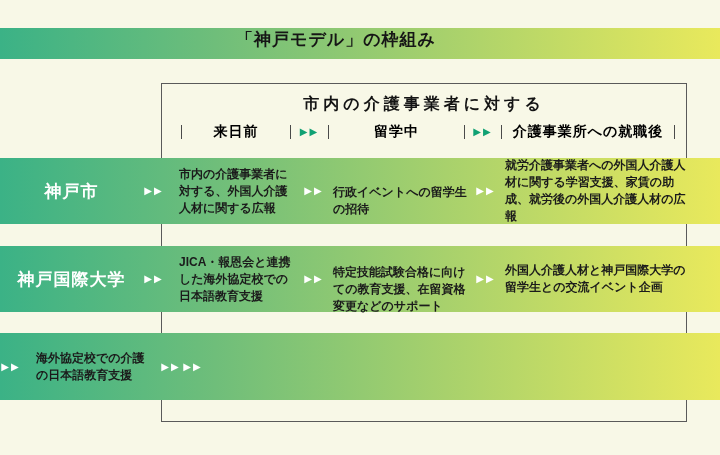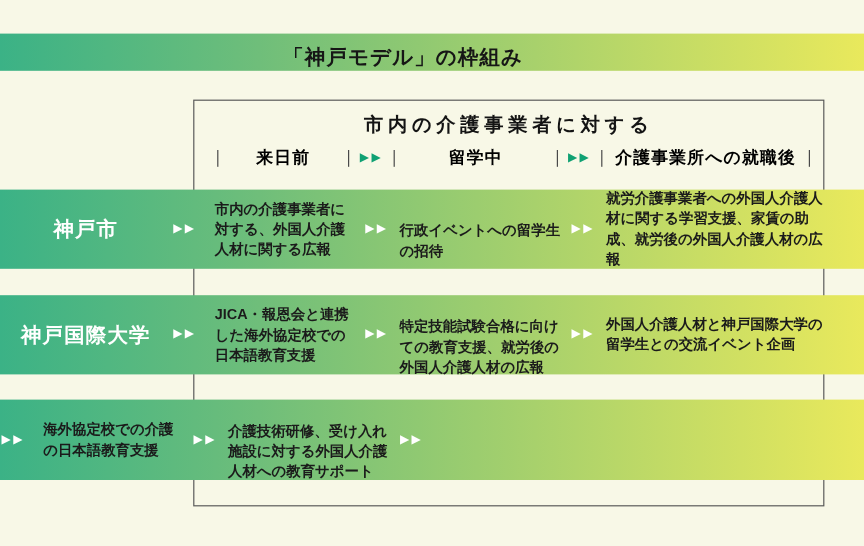--- a/index.html
+++ b/index.html
@@ -10,21 +10,21 @@
     background: #f8f8e7;
     overflow: hidden;
     font-family: "Liberation Sans", "DejaVu Sans", sans-serif;
     color: #1b1b1b;
   }
   
   .title-bar {
     position: absolute; left: 0; top: 28px;
     width: 720px; height: 31px;
     background: linear-gradient(90deg, #3bb286 0%, #6fbe7a 30%, #a8d16c 62%, #e9e95c 100%);
-    display: flex; align-items: flex-end; justify-content: center;
+    display: flex; align-items: flex-start; justify-content: center;
     padding-right: 48px;
   }
   .title-bar .title-text {
     font-size: 17px; font-weight: bold; letter-spacing: 1px; color: #161616;
   }
   
   .table-box {
     position: absolute; left: 161px; top: 83px;
     width: 526px; height: 339px;
     border: 1px solid #5a5a5a;
@@ -115,26 +115,25 @@
     <div class="cell c2">行政イベントへの留学生の招待</div>
     <span class="arr white">▶▶</span>
     <div class="cell c3">就労介護事業者への外国人介護人材に関する学習支援、家賃の助成、就労後の外国人介護人材の広報</div>
   </div>
 
   <div class="band r2">
     <div class="band-label">神戸国際大学</div>
     <span class="arr white">▶▶</span>
     <div class="cell c1">JICA・報恩会と連携した海外協定校での日本語教育支援</div>
     <span class="arr white">▶▶</span>
-    <div class="cell c2">特定技能試験合格に向けての教育支援、就労後の外国人介護人材の広報</div>
+    <div class="cell c2">特定技能試験合格に向けての教育支援、在留資格変更などのサポート</div>
     <span class="arr white">▶▶</span>
     <div class="cell c3">外国人介護人材と神戸国際大学の留学生との交流イベント企画</div>
   </div>
 
   <div class="band r3">
     <span class="arr white">▶▶</span>
     <div class="cell c1">海外協定校での介護の日本語教育支援</div>
     <span class="arr white">▶▶</span>
-    <div class="cell c2">介護技術研修、受け入れ施設に対する外国人介護人材への教育サポート</div>
     <span class="arr white">▶▶</span>
   </div>
 
 </div>
 
 </body></html>

